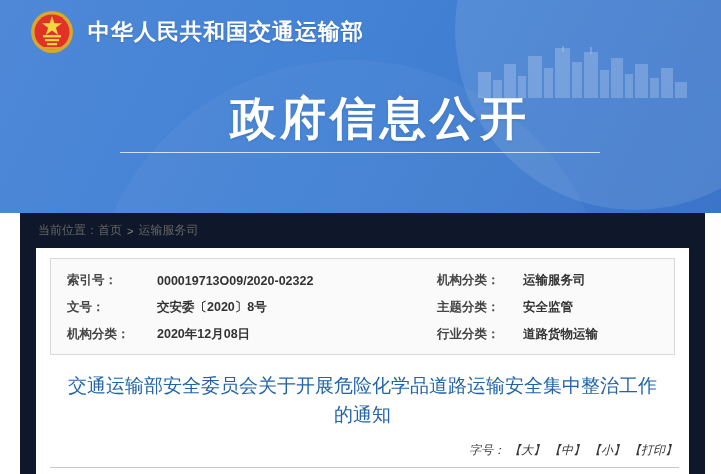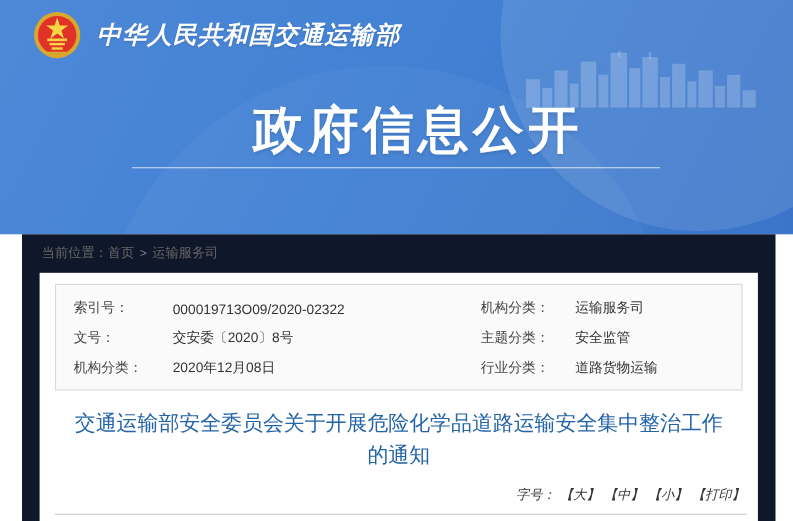--- a/index.html
+++ b/index.html
@@ -19,21 +19,21 @@
   .deco-circle {
     position: absolute; border-radius: 50%;
     background: rgba(255,255,255,0.10);
   }
   .deco-circle.big { width: 360px; height: 360px; left: 455px; top: -150px; }
   .deco-circle.soft { width: 520px; height: 520px; left: 90px; top: 60px; background: rgba(255,255,255,0.04); }
   .skyline { position: absolute; left: 478px; top: 46px; opacity: 0.55; }
 
   .logo-row {
     position: absolute; left: 30px; top: 8px; height: 48px;
-    display: flex; align-items: center; cursor: pointer; font-style: italic;
+    display: flex; align-items: center; cursor: pointer;
   }
   .emblem { width: 44px; height: 48px; }
   .site-name {
     color: #ffffff; font-size: 22px; font-weight: bold;
     margin-left: 14px; letter-spacing: 1px;
     text-shadow: 0 1px 2px rgba(0,0,0,0.15);
   }
   .page-title {
     position: absolute; left: 0; top: 88px; width: 760px;
     text-align: center; color: #ffffff;
@@ -57,20 +57,21 @@
   .breadcrumb .crumb { color: #666; cursor: pointer; }
   .breadcrumb .sep { margin: 0 5px; color: #888; font-size: 11px; }
   .panel {
     margin: 0 16px; background: #ffffff; height: 226px;
     padding-top: 10px; position: relative;
   }
   .meta-table {
     margin: 0 14px; background: #fafafa;
     border: 1px solid #d9d9d9;
     padding: 8px 16px 6px 0;
+    font-weight: bold;
   }
   .meta-row {
     display: grid;
     grid-template-columns: 90px 280px 86px auto;
     padding: 0 0 0 16px; height: 27px; align-items: center;
     font-size: 12.5px; color: #333;
   }
   .meta-row .lbl { color: #444; }
   .meta-row .val { color: #333; }
 

